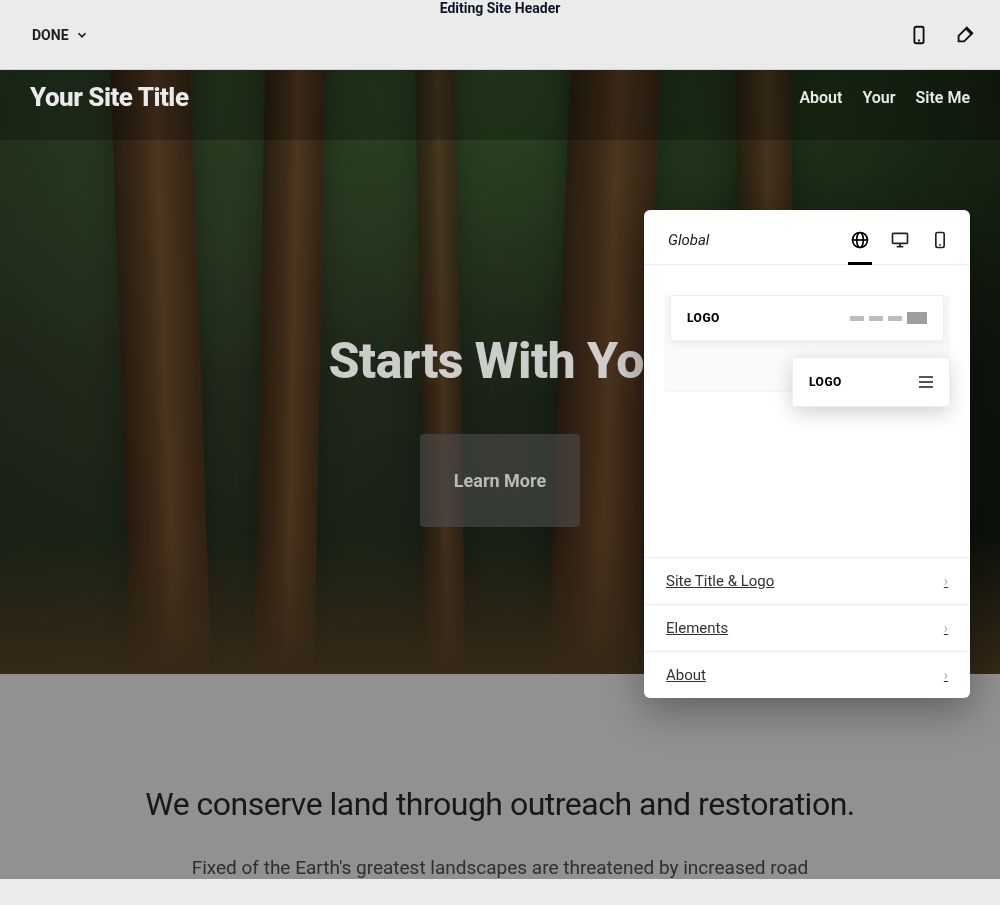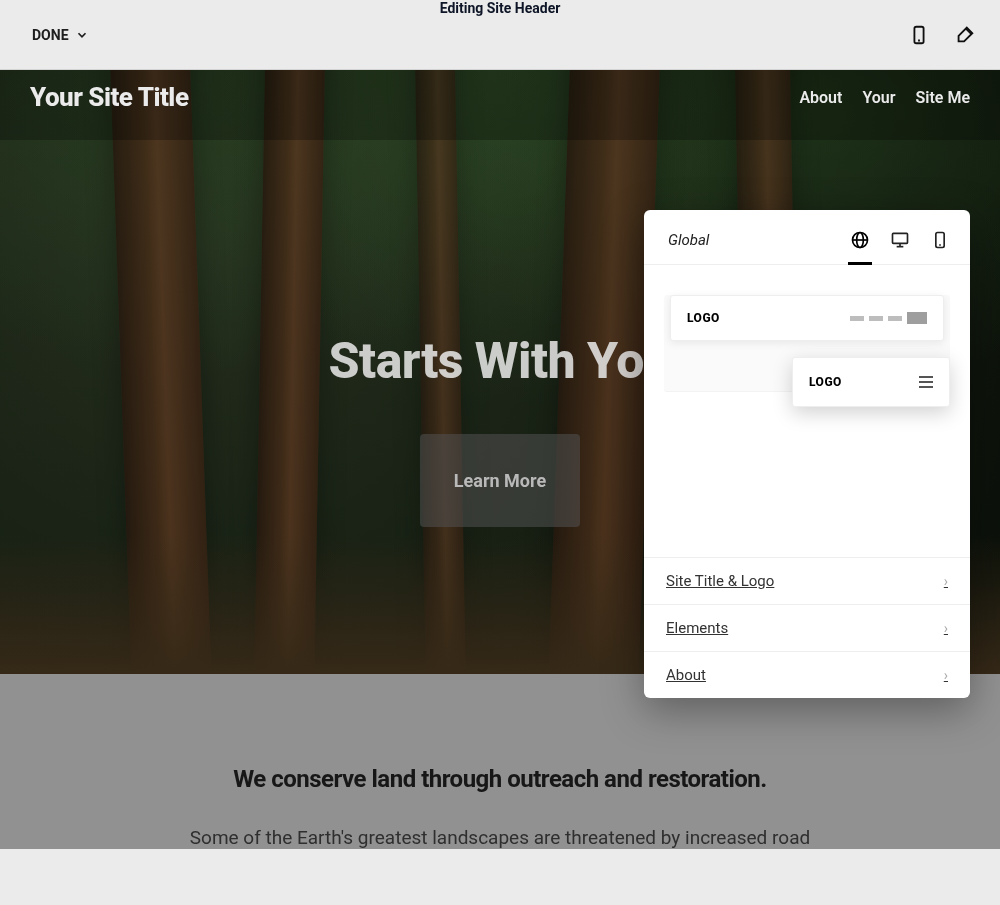--- a/index.html
+++ b/index.html
@@ -106,21 +106,21 @@
     color: #c9c9c9; font-weight:700; font-size:18px;
     padding: 36px 34px; border-radius:4px;
   }
 
   .section2 {
     background:#9e9e9e;
     padding: 90px 100px 0;
     text-align:center;
     color:#1a1a1a;
   }
-  .section2 h2 { font-weight:700; font-size:24px; line-height:1.25; letter-spacing:-0.5px;}
+  .section2 h2 { font-weight:400; font-size:32px; line-height:1.25; letter-spacing:-0.5px;margin-top:20px;}
   .section2 p { margin-top:32px; font-size:19px; color:#333; }
 
   
   .panel {
     position:absolute; top:210px; right:30px;
     width:326px; height:488px;
     background:#fff; border-radius:6px;
     box-shadow: 0 12px 40px rgba(0,0,0,0.35);
     z-index:70;
     display:flex; flex-direction:column;
@@ -224,21 +224,21 @@
         <span>Site Me</span>
       </div>
     </div>
     <div class="hero-text">
       <div class="hero-headline">Starts With You</div>
       <div class="hero-btn">Learn More</div>
     </div>
   </div>
   <div class="section2">
     <h2>We conserve land through outreach and restoration.</h2>
-    <p>Some of the Earth's greatest landscapes are threatened by increased road</p>
+    <p>Fixed of the Earth's greatest landscapes are threatened by increased road</p>
   </div>
 </div>
 
 <div class="scrim"></div>
 
 <div class="panel">
   <div class="panel-header">
     <div class="panel-header-title">Global</div>
     <div class="device-tabs">
       <span class="dicon active">

